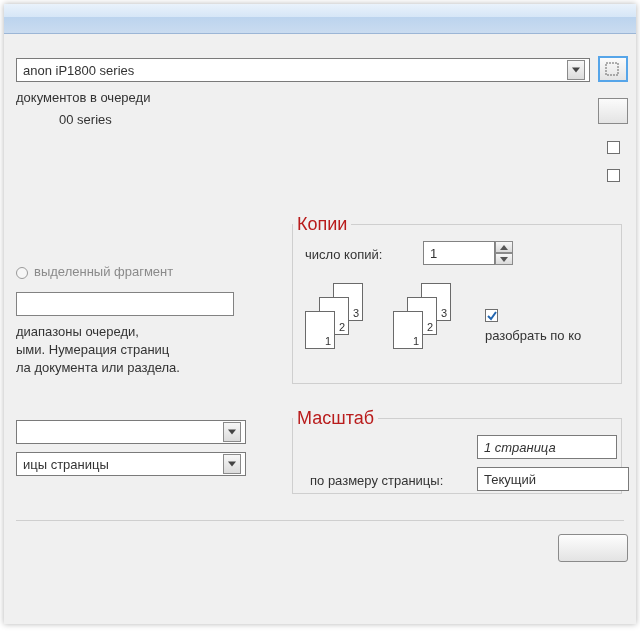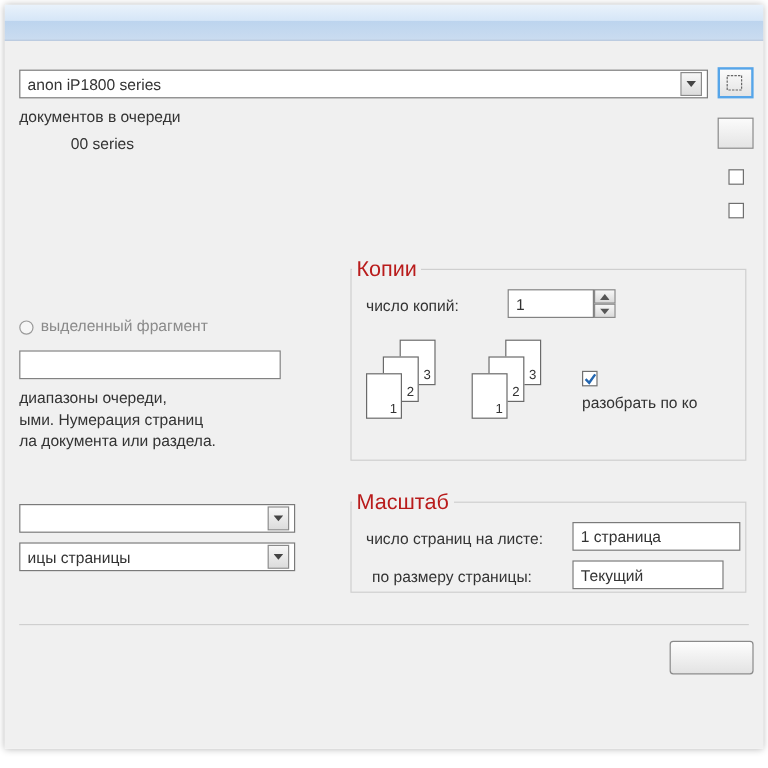--- a/index.html
+++ b/index.html
@@ -223,26 +223,25 @@
       <span class="txt">ицы страницы</span>
       <span class="drop">
           <svg viewBox="0 0 10 6">
             <path d="M0 0 L10 0 L5 6 Z" fill="#444"></path>
           </svg>
         </span>
     </div>
 
     <fieldset class="group" style="left:288px; top:374px; width:330px; height:86px;">
       <legend>Масштаб</legend>
-      <div style="position:absolute; left:12px; top:12px;" class="static">число страниц на листе:</div>
-      <div style="position:absolute; left:184px; top:6px; width:140px;" class="combo">
+      <div style="position:absolute; left:184px; top:6px; width:140px;font-style:italic;" class="combo">
         <span class="txt">1 страница</span>
       </div>
       <div style="position:absolute; left:17px; top:44px;" class="static">по размеру страницы:</div>
-      <div style="position:absolute; left:184px; top:38px; width:126px;" class="combo">
+      <div style="position:absolute; left:184px; top:38px; width:152px;" class="combo">
         <span class="txt">Текущий</span>
       </div>
     </fieldset>
 
     <div class="hr" style="top:486px;"></div>
     <div class="bigbtn" style="right:8px; top:500px; width:70px;"></div>
 
   </div>
 </div>
 

